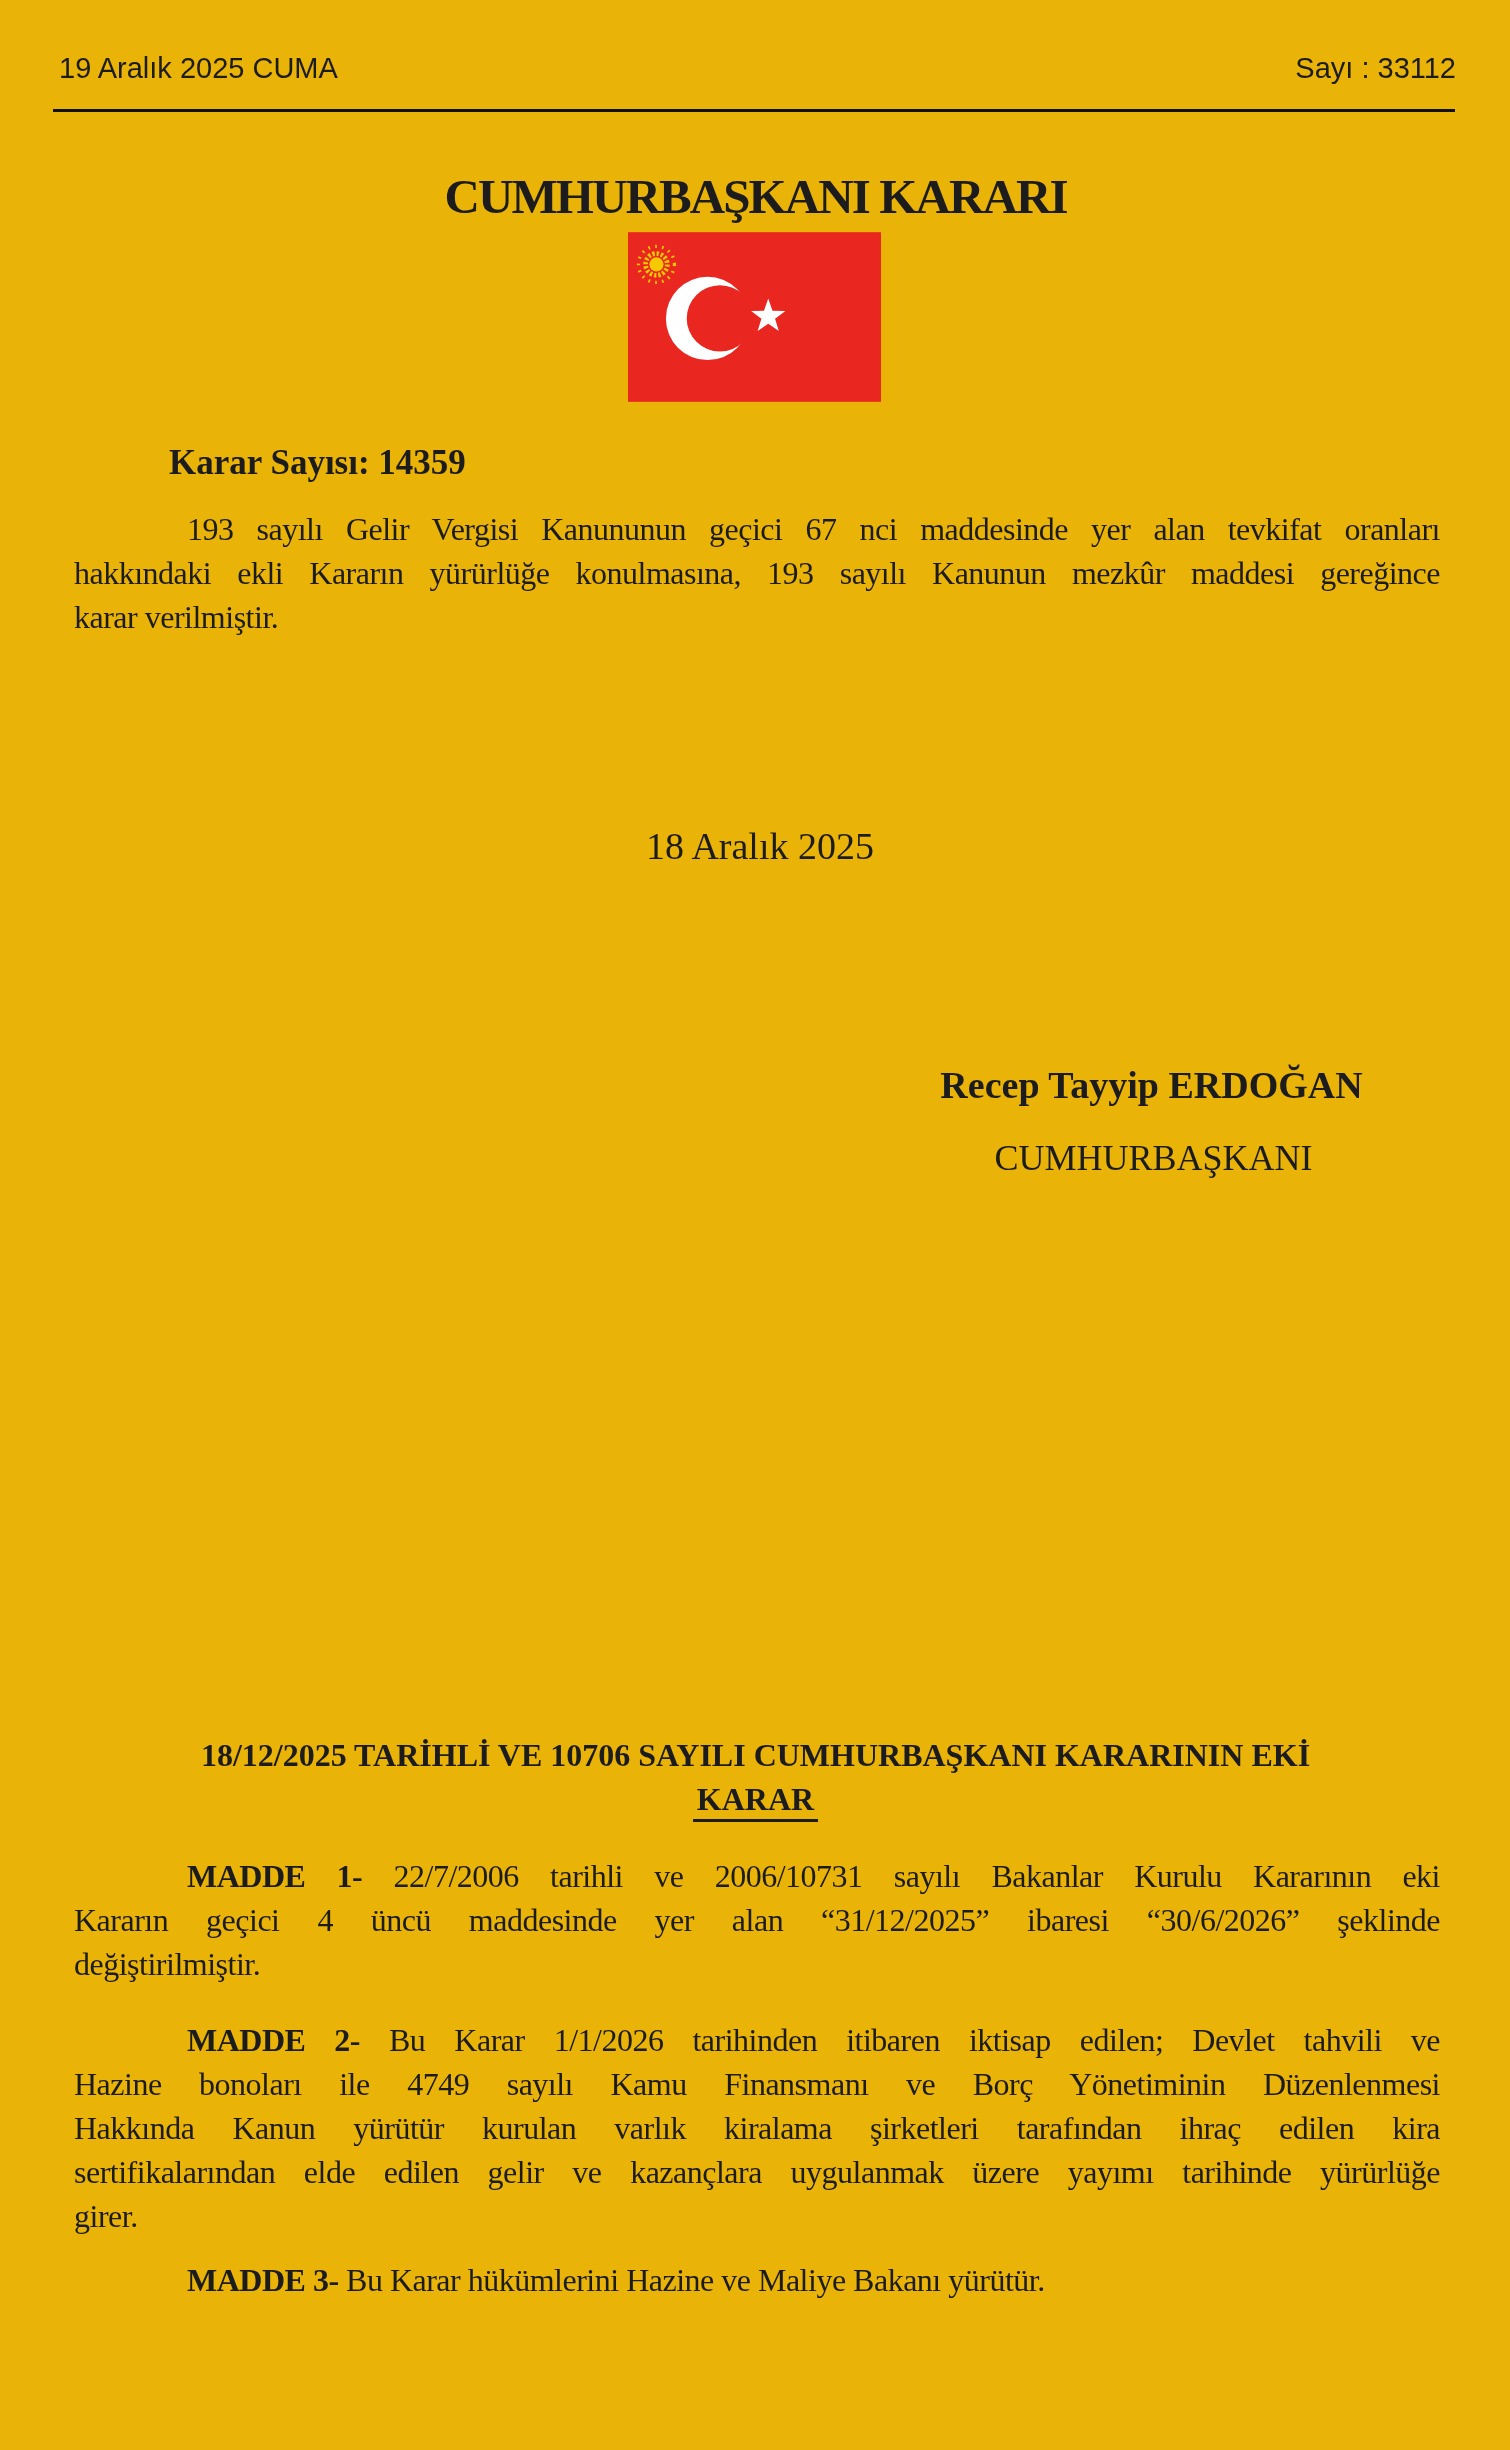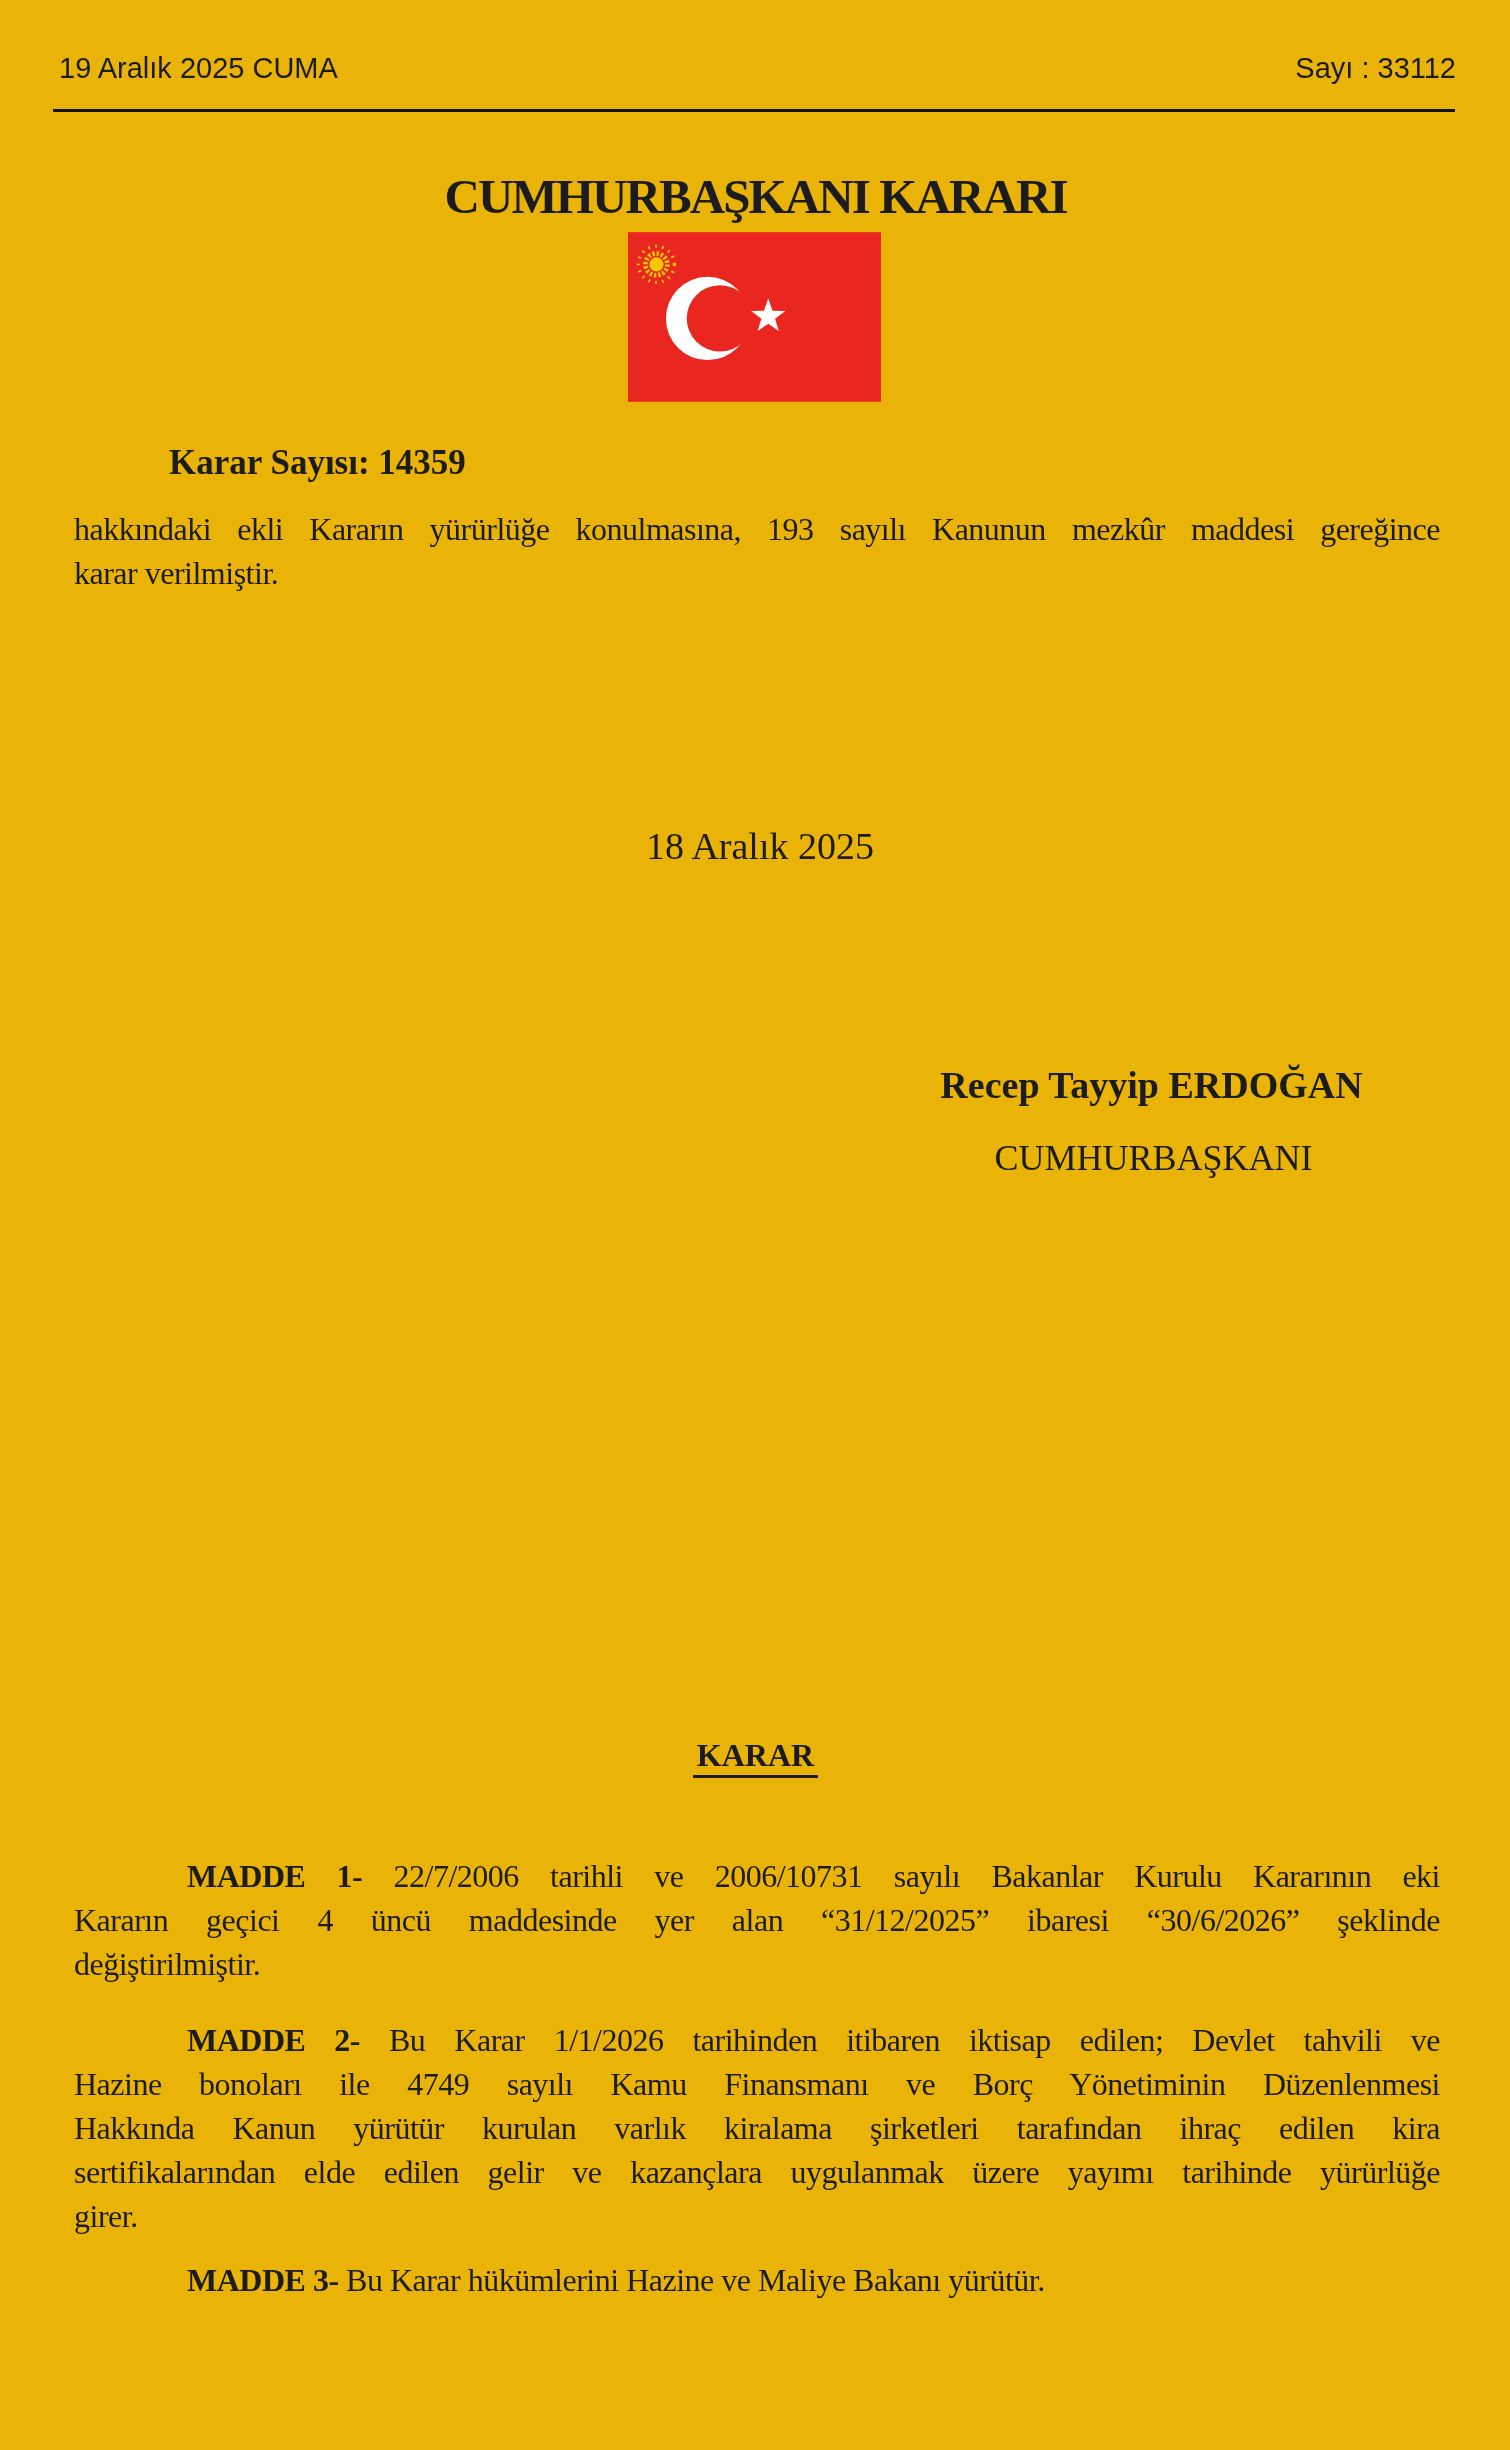--- a/index.html
+++ b/index.html
@@ -105,30 +105,32 @@
 
       <circle cx="30" cy="34" r="7.5" fill="#f6c800"></circle>
       <circle cx="30" cy="34" r="11.5" fill="none" stroke="#f6c800" stroke-width="5" stroke-dasharray="2.5 2"></circle>
       <circle cx="30" cy="34" r="19" fill="none" stroke="#f6c800" stroke-width="3.5" stroke-dasharray="1.8 5.5"></circle>
     </svg>
   </div>
 
   <div class="karar-no">Karar Sayısı: 14359</div>
 
   <div id="para1" class="block">
+    <div class="jl ind"><b></b><span>193 sayılı Gelir Vergisi Kanununun geçici 67 nci maddesinde yer alan tevkifat oranları</span></div>
     <div class="jl"><b></b><span>hakkındaki ekli Kararın yürürlüğe konulmasına, 193 sayılı Kanunun mezkûr maddesi gereğince</span></div>
     <div class="jl-last"><b></b><span>karar verilmiştir.</span></div>
   </div>
 
   <div class="dec-date">18 Aralık 2025</div>
 
   <div class="signer-name">Recep Tayyip ERDOĞAN</div>
   <div class="signer-title">CUMHURBAŞKANI</div>
 
   <div class="annex-h">
+    <div>18/12/2025 TARİHLİ VE 10706 SAYILI CUMHURBAŞKANI KARARININ EKİ</div>
     <div><span class="u">KARAR</span></div>
   </div>
 
   <div id="madde1" class="block">
     <div class="jl ind"><b>MADDE 1-</b><span> 22/7/2006 tarihli ve 2006/10731 sayılı Bakanlar Kurulu Kararının eki</span></div>
     <div class="jl"><b></b><span>Kararın geçici 4 üncü maddesinde yer alan “31/12/2025” ibaresi “30/6/2026” şeklinde</span></div>
     <div class="jl-last"><b></b><span>değiştirilmiştir.</span></div>
   </div>
 
   <div id="madde2" class="block">

